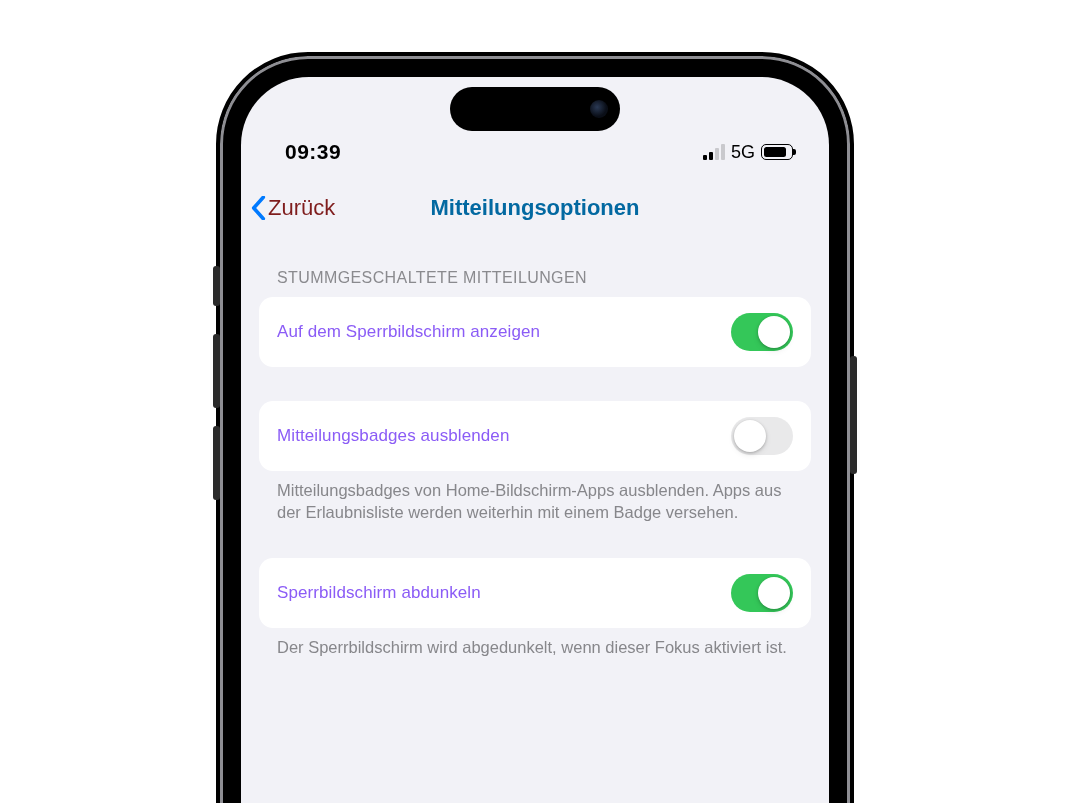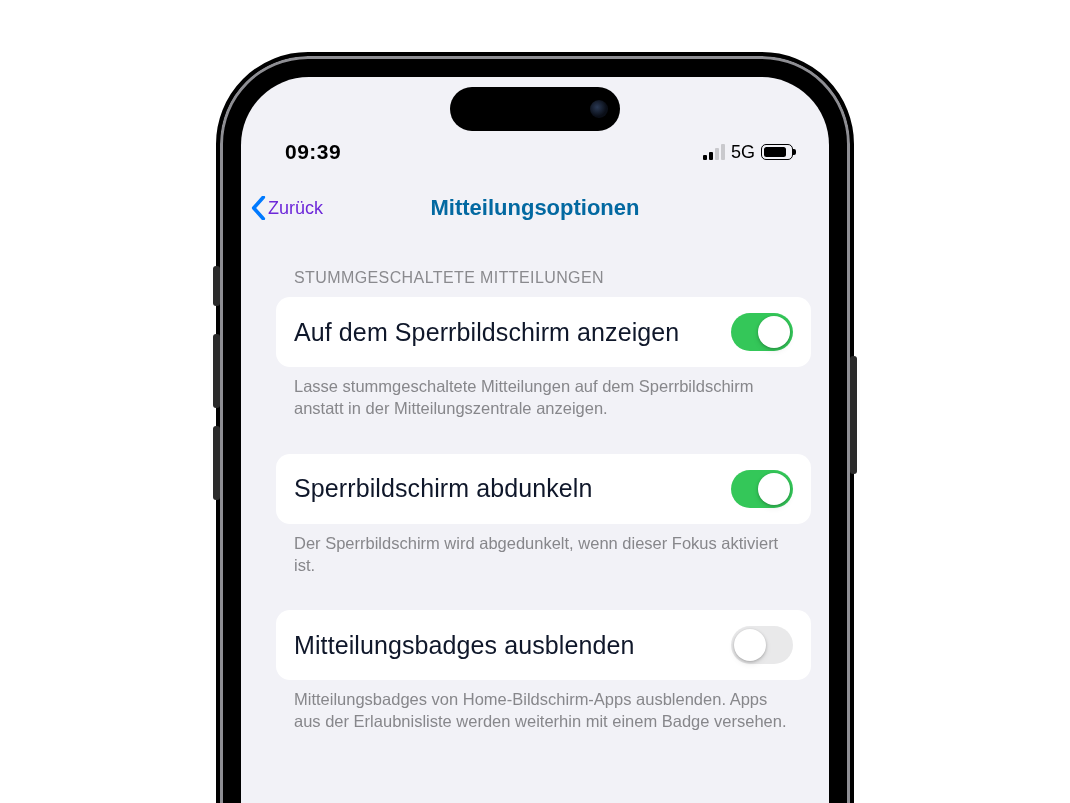--- a/index.html
+++ b/index.html
@@ -128,58 +128,57 @@
     position: relative;
     height: 50px;
     display: flex;
     align-items: center;
     padding: 0 10px;
   }
   .back-btn {
     display: flex;
     align-items: center;
     gap: 2px;
-    color: #6d28d9;
-    font-size: 18px;
+    color: #7f1d1d;
+    font-size: 22px;
     cursor: pointer;
   }
   .back-chevron {
     width: 15px; height: 24px;
   }
   .nav-title {
     position: absolute;
     left: 50%; transform: translateX(-50%);
     font-size: 22px;
     font-weight: 600;
     color: #0369a1;
   }
 
   
   .content {
     padding: 36px 18px 0 18px;
-    margin-left: 17px;
   }
   .section-header {
     font-size: 16px;
     letter-spacing: 0.4px;
     color: #8a8a8e;
     padding: 0 18px 10px 18px;
     text-transform: uppercase;
   }
   .cell {
     background: #ffffff;
     border-radius: 14px;
     padding: 16px 18px;
     display: flex;
     align-items: center;
     justify-content: space-between;
   }
   .cell-label {
-    font-size: 25px;
-    color: #0f172a;
+    font-size: 17px;
+    color: #8b5cf6;
     letter-spacing: 0.1px;
   }
   .section-footer {
     font-size: 16.5px;
     line-height: 1.35;
     color: #87878b;
     padding: 8px 18px 0 18px;
   }
   .group { margin-bottom: 34px; }
 
@@ -248,39 +247,38 @@
     <div class="content">
       <div class="section-header">STUMMGESCHALTETE MITTEILUNGEN</div>
 
       <div class="group">
         <div class="cell">
           <div class="cell-label">Auf dem Sperrbildschirm anzeigen</div>
           <div class="switch on">
               <div class="knob"></div>
             </div>
         </div>
-        <div class="section-footer">Lasse stummgeschaltete Mitteilungen auf dem Sperrbildschirm anstatt in der Mitteilungszentrale anzeigen.</div>
+      </div>
+
+      <div class="group">
+        <div class="cell">
+          <div class="cell-label">Mitteilungsbadges ausblenden</div>
+          <div class="switch off">
+              <div class="knob"></div>
+            </div>
+        </div>
+        <div class="section-footer">Mitteilungsbadges von Home-Bildschirm-Apps ausblenden. Apps aus der Erlaubnisliste werden weiterhin mit einem Badge versehen.</div>
       </div>
 
       <div class="group">
         <div class="cell">
           <div class="cell-label">Sperrbildschirm abdunkeln</div>
           <div class="switch on">
               <div class="knob"></div>
             </div>
         </div>
         <div class="section-footer">Der Sperrbildschirm wird abgedunkelt, wenn dieser Fokus aktiviert ist.</div>
       </div>
 
-      <div class="group">
-        <div class="cell">
-          <div class="cell-label">Mitteilungsbadges ausblenden</div>
-          <div class="switch off">
-              <div class="knob"></div>
-            </div>
-        </div>
-        <div class="section-footer">Mitteilungsbadges von Home-Bildschirm-Apps ausblenden. Apps aus der Erlaubnisliste werden weiterhin mit einem Badge versehen.</div>
-      </div>
-
     </div>
 
   </div>
 </div>
 
 </body></html>

